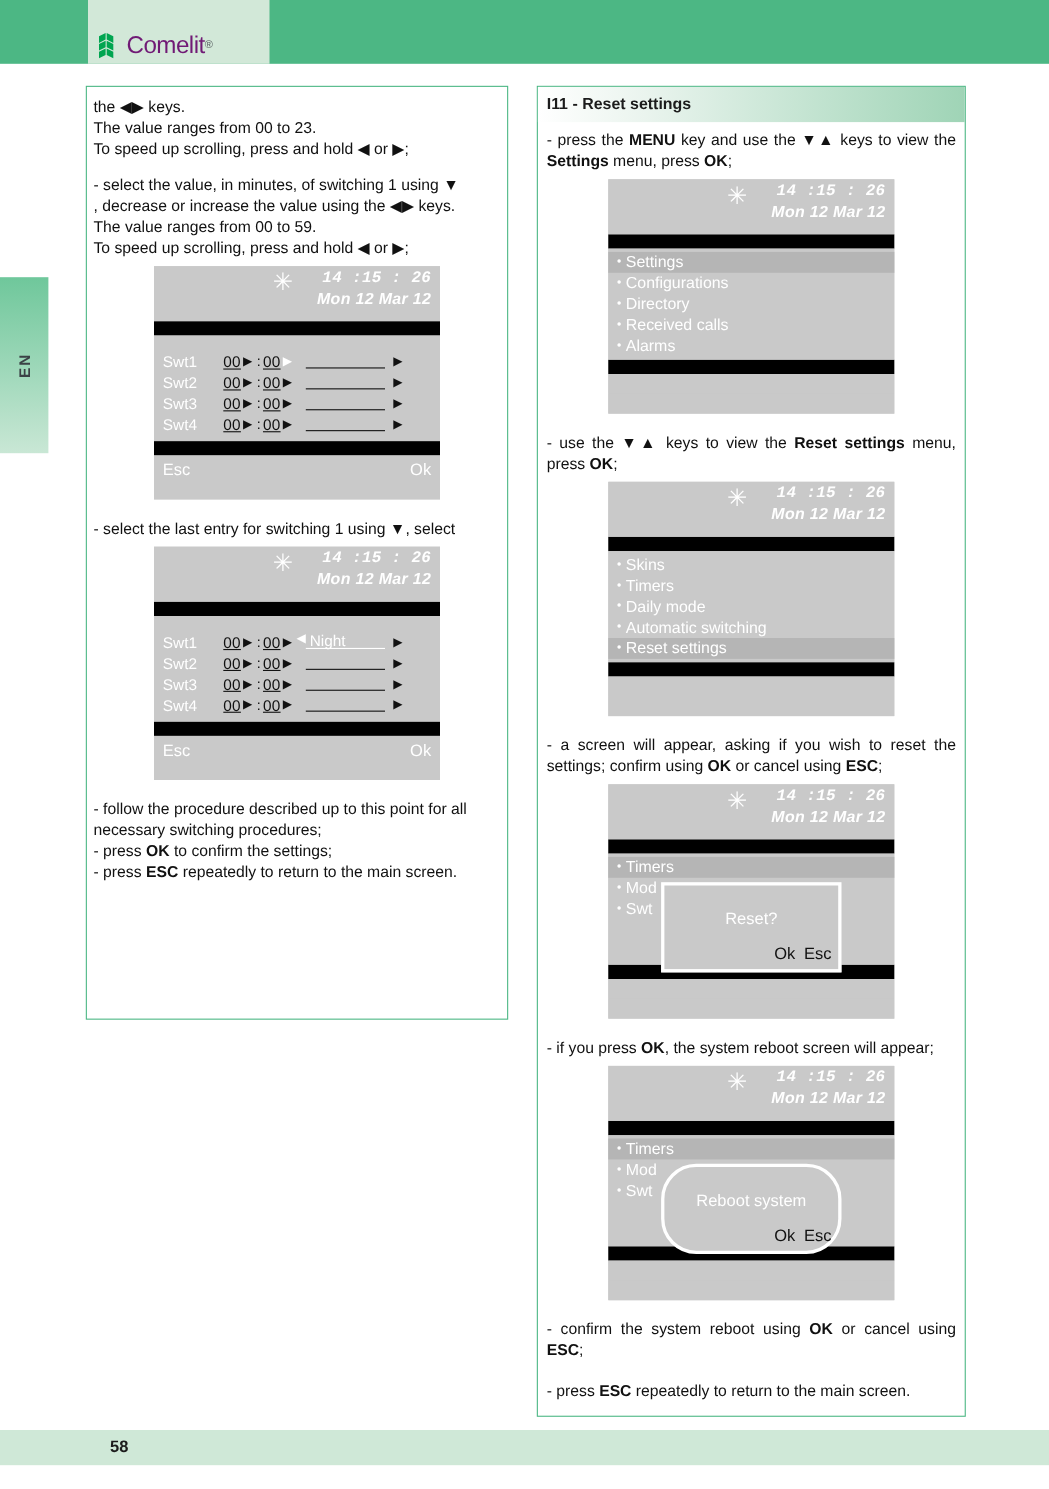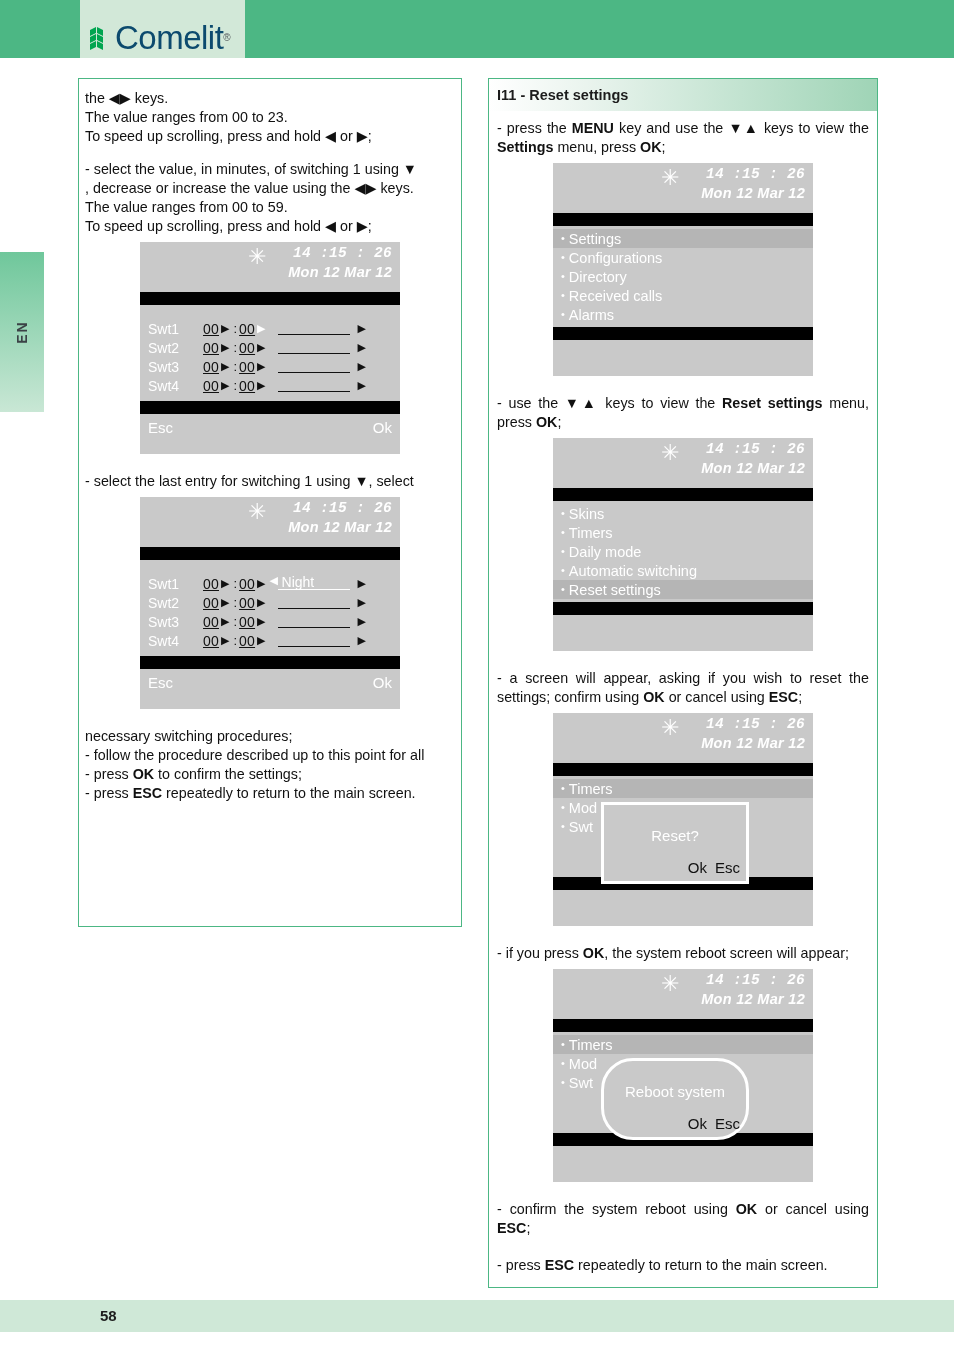--- a/index.html
+++ b/index.html
@@ -20,21 +20,21 @@
   .logo-box {
     position:absolute; left:80px; top:0; width:165px; height:58px;
     background:#d2e8d8;
     display:flex; align-items:flex-end; justify-content:flex-start;
     padding-left:8px; padding-bottom:4px;
   }
   .logo-wrap { display:flex; align-items:center; }
   .logo-mark { width:26px; height:26px; margin-right:1px; }
   .logo-text {
     font-family:"Liberation Sans", sans-serif;
-    font-size:33px; font-weight:500; color:#0c4a6e;
+    font-size:22px; font-weight:500; color:#701a75;
     letter-spacing:-0.5px; line-height:1;
     position:relative;
   }
   .logo-reg {
     font-size:10px; vertical-align:super; color:#555b5e;
   }
 
   
   .en-tab {
     position:absolute; left:0; top:252px; width:44px; height:160px;
@@ -144,21 +144,21 @@
   .menu-list { padding:3px 0 3px 0; }
   .menu-item {
     height:19px; line-height:19px; font-size:14.5px; color:#ffffff;
     padding-left:8px;
   }
   .menu-item.sel { background:#b5b5b5; }
   .menu-item .dot { font-size:11px; margin-right:4px; vertical-align:2px; }
 
   
   .dialog {
-    position:absolute; width:148px; height:80px;
+    position:absolute; width:164px; height:80px;
     background:#c9c9c9; border:3px solid #ffffff;
     left:48px; top:32px; z-index:5;
   }
   .dlg-title {
     position:absolute; left:0; right:0; top:22px;
     text-align:center; font-size:15px; color:#ffffff;
   }
   .dlg-btns {
     position:absolute; right:6px; bottom:5px;
     font-size:15px; color:#111;margin-top:28px;
@@ -328,22 +328,22 @@
     </div>
     <div class="scr-bar"></div>
     <div class="scr-foot">
       <span class="scr-esc">Esc</span>
       <span class="scr-ok">Ok</span>
     </div>
   </div>
 
   <div class="sp18"></div>
 
+  <p class="txt">- follow the procedure described up to this point for all</p>
   <p class="txt">necessary switching procedures;</p>
-  <p class="txt">- follow the procedure described up to this point for all</p>
   <p class="txt"><span>- press </span><b>OK</b><span> to confirm the settings;</span></p>
   <p class="txt"><span>- press </span><b>ESC</b><span> repeatedly to return to the main screen.</span></p>
 </div>
 
 <div class="col-right">
   <div class="sec-head">
     <span class="t">I11 - Reset settings</span>
   </div>
   <div class="right-body">
 

